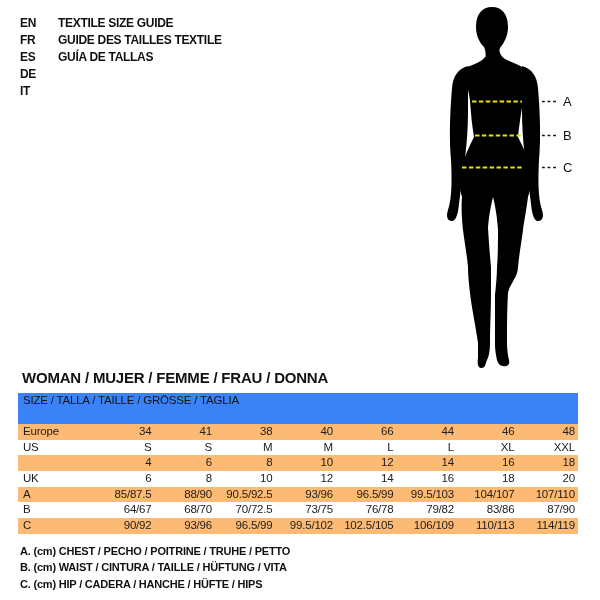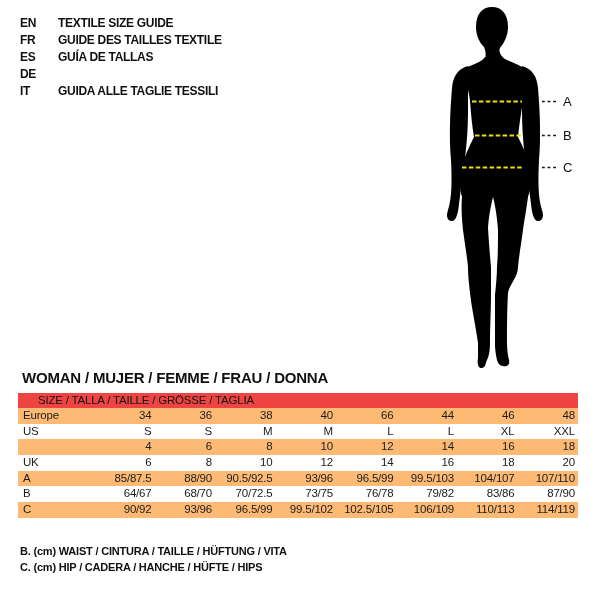--- a/index.html
+++ b/index.html
@@ -12,21 +12,21 @@
   .lang-row{display:flex;height:16.8px;align-items:center;font-weight:700;font-size:12px;letter-spacing:-0.3px;}
   .lang-code{width:38px;flex:0 0 38px;}
   .lang-label{white-space:nowrap;}
   
   .figure-svg{position:absolute;left:430px;top:0;}
   .measure-label{font-family:"Liberation Sans",sans-serif;font-size:13px;fill:#111111;}
   
   .woman-title{position:absolute;left:22px;top:369px;font-size:15px;font-weight:700;letter-spacing:-0.2px;white-space:nowrap;}
   
   .size-table{position:absolute;left:18px;top:393px;width:560px;font-size:11.5px;color:#1c1c1c;}
-  .thead{height:15px;line-height:15.5px;background:#ef4444;padding-left:20px;letter-spacing:-0.2px;color:#141414;}
+  .thead{height:31px;line-height:15.5px;background:#3b82f6;padding-left:5px;letter-spacing:-0.2px;color:#141414;}
   .trow{display:grid;grid-template-columns:73px repeat(8,60.5px);height:15.7px;line-height:15.7px;}
   .trow.shaded{background:#fdba74;}
   .tlabel{padding-left:5px;text-align:left;letter-spacing:-0.2px;}
   .tcell{text-align:right;letter-spacing:-0.2px;}
   
   .legend{position:absolute;left:20px;top:543px;}
   .legend-line{font-size:11px;font-weight:700;line-height:16.3px;letter-spacing:-0.2px;white-space:nowrap;}
 </style>
 </head>
 <body>
@@ -44,21 +44,20 @@
     </div>
     <div class="lang-row">
       <span class="lang-code">ES</span>
       <span class="lang-label">GUÍA DE TALLAS</span>
     </div>
     <div class="lang-row">
       <span class="lang-code">DE</span>
     </div>
     <div class="lang-row">
       <span class="lang-code">IT</span>
-      <span class="lang-label">GUIDA ALLE TAGLIE TESSILI</span>
     </div>
   </div>
 
   <svg class="figure-svg" width="170" height="380" viewBox="0 0 170 380" aria-hidden="true">
     <g fill="#000000" stroke="none">
 
       <path d="M62 7 C72 7 78 14 78 27 C78 36 74 43 70 48 C68 52 72 57 76 60 L69 62 L55 61 C56 56 56 51 54 47 C49 42 46 35 46 27 C46 14 52 7 62 7 Z"></path>
 
       <path d="M69 57 C80 61 90 65 97 70 L100 74 C96 84 94 92 93 101 C91 114 89 126 88 137 C93 147 98 157 100 167 C102 177 101 188 98 197 C96 212 94 222 93 230 C91 245 89 256 88 267 C88 277 79 285 78 293 C77 310 77 328 77 343 C77 350 78 356 79 360 C80 364 78 367 73 366 C69 366 67 362 66 355 C65 348 65 345 65 343 C65 330 65 310 65 295 C66 285 67 275 67 267 C68 255 68 242 68 230 C67 215 65 205 63 197 C61 205 59 215 58 228 C59 245 60 256 61 267 C61 277 61 285 61 293 C61 310 60 328 60 343 C60 350 59 356 57 360 C55 364 56 367 52 368 C48 368 47 364 48 358 C48 352 48 347 48 343 C46 328 42 310 40 293 C39 283 38 276 38 267 C37 256 35 245 33 230 C32 220 31 208 32 197 C29 188 30 177 32 167 C34 157 39 147 44 137 C42 126 41 114 40 101 C39 92 37 84 33 74 L30 70 C42 65 52 62 55 57 Z"></path>
 
@@ -83,21 +82,21 @@
   </svg>
 
   <div class="woman-title">WOMAN / MUJER / FEMME / FRAU / DONNA</div>
 
   <div class="size-table">
     <div class="thead">SIZE / TALLA / TAILLE / GRÖSSE / TAGLIA</div>
 
     <div class="trow shaded">
       <div class="tlabel">Europe</div>
       <div class="tcell">34</div>
-      <div class="tcell">36</div>
+      <div class="tcell">41</div>
       <div class="tcell">38</div>
       <div class="tcell">40</div>
       <div class="tcell">66</div>
       <div class="tcell">44</div>
       <div class="tcell">46</div>
       <div class="tcell">48</div>
     </div>
 
     <div class="trow">
       <div class="tlabel">US</div>
@@ -166,17 +165,18 @@
       <div class="tcell">96.5/99</div>
       <div class="tcell">99.5/102</div>
       <div class="tcell">102.5/105</div>
       <div class="tcell">106/109</div>
       <div class="tcell">110/113</div>
       <div class="tcell">114/119</div>
     </div>
   </div>
 
   <div class="legend">
+    <div class="legend-line">A. (cm) CHEST / PECHO / POITRINE / TRUHE / PETTO</div>
     <div class="legend-line">B. (cm) WAIST / CINTURA / TAILLE / HÜFTUNG / VITA</div>
     <div class="legend-line">C. (cm) HIP / CADERA / HANCHE / HÜFTE / HIPS</div>
   </div>
 
 </div>
 
 </body></html>

